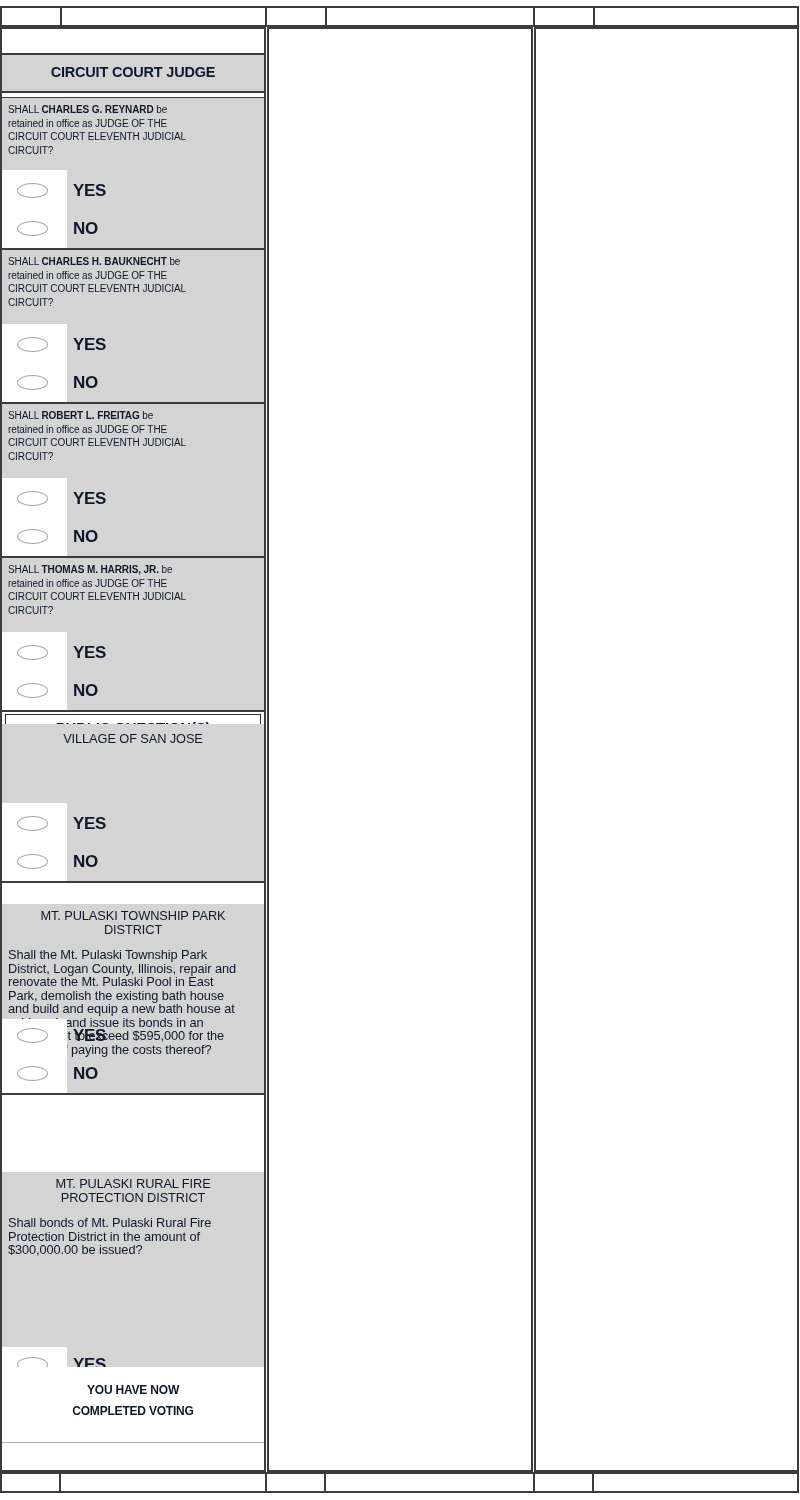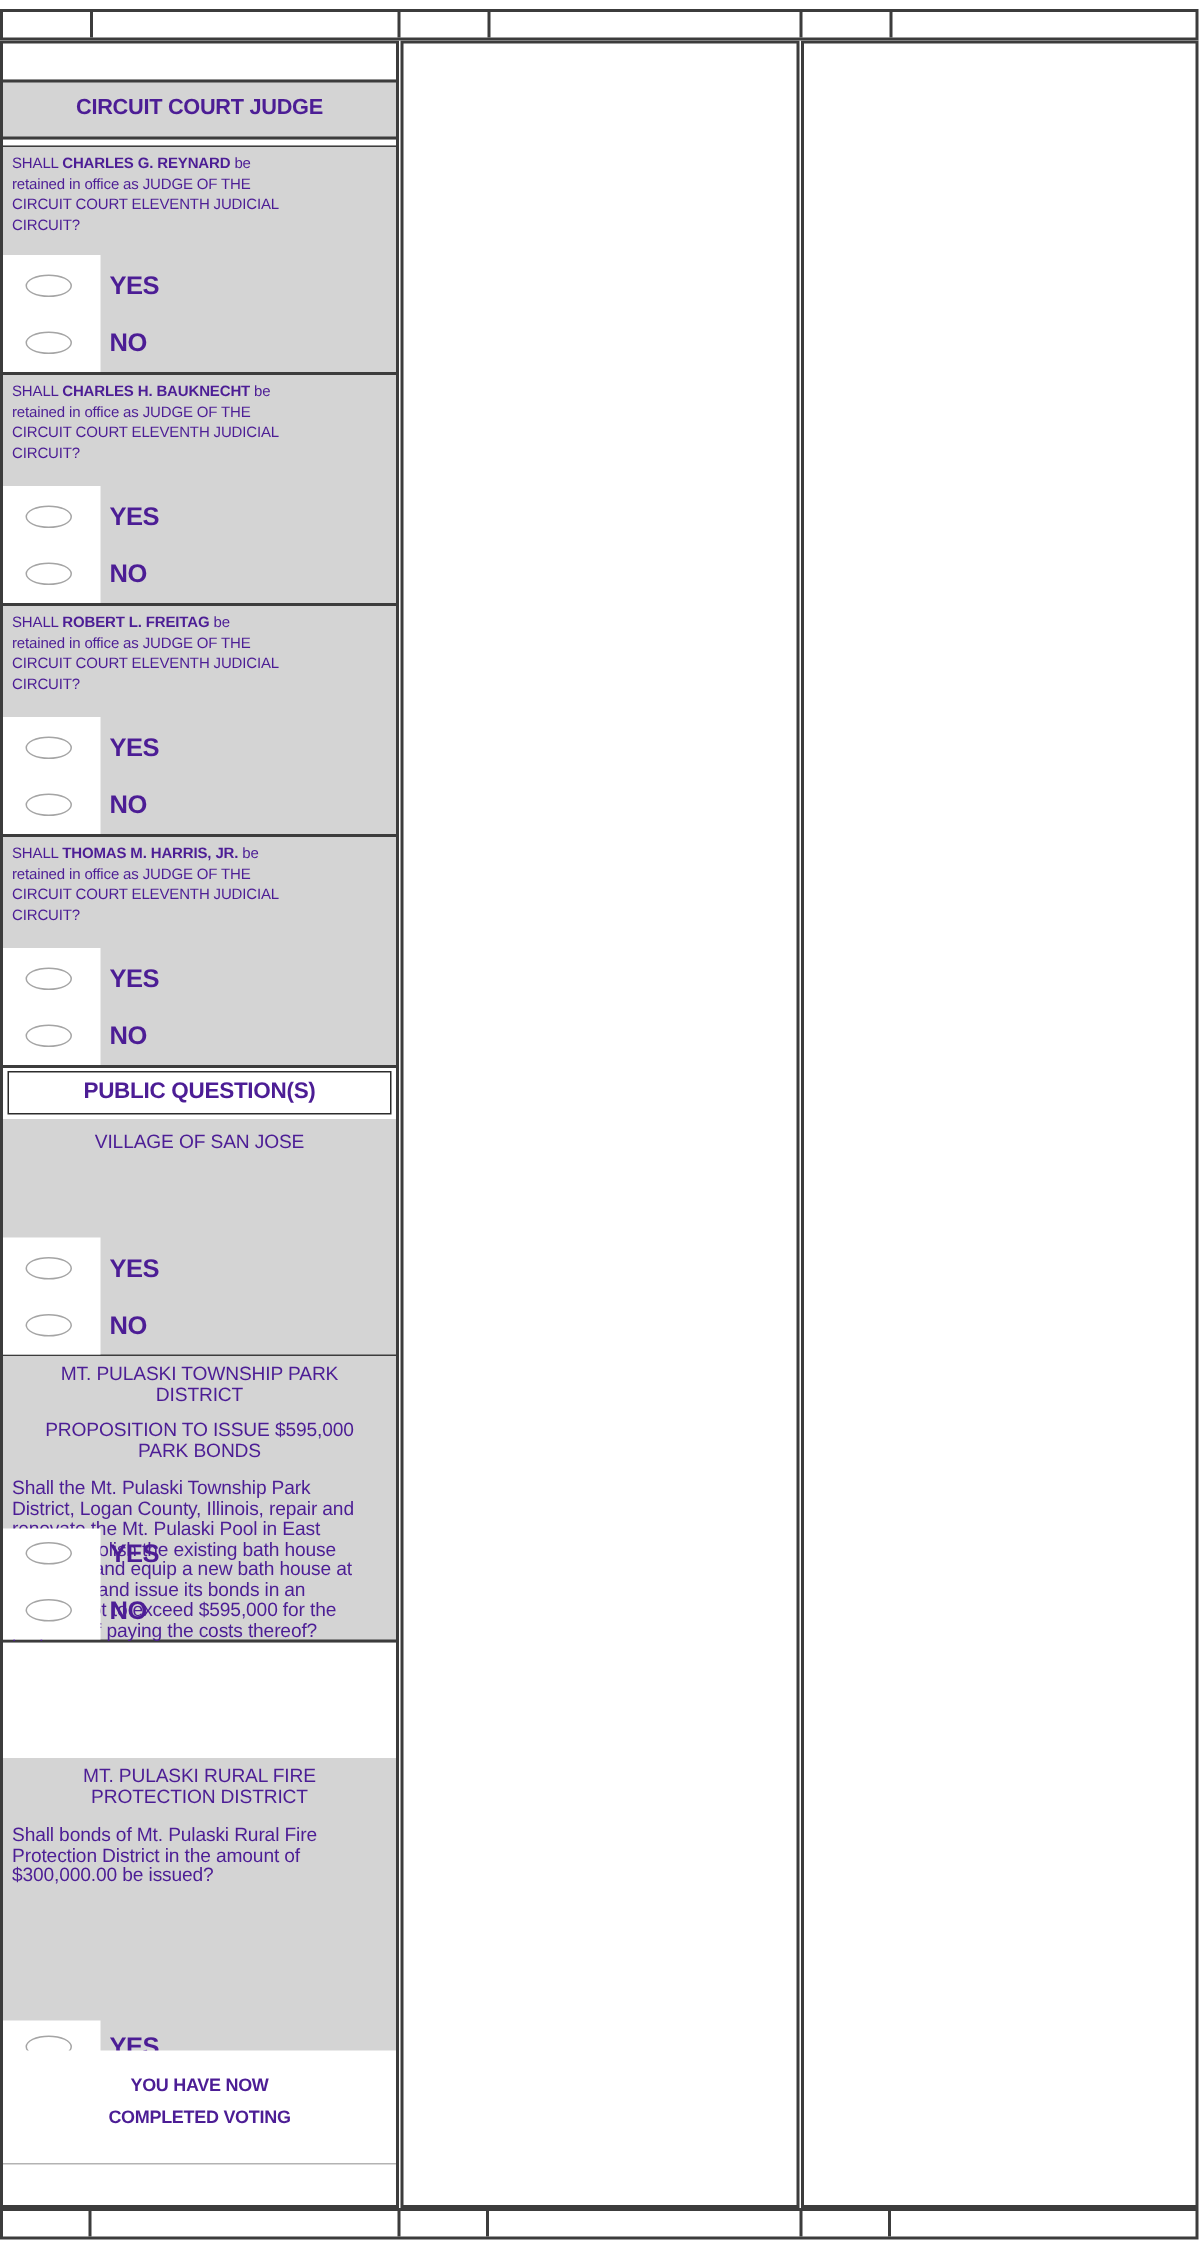--- a/index.html
+++ b/index.html
@@ -1,17 +1,17 @@
 <!DOCTYPE html>
 <html><head>
 <meta charset="utf-8">
 <style>
   html,body{margin:0;padding:0;background:#ffffff;}
   .page{position:relative;width:800px;height:1500px;background:#fff;
-        font-family:"Liberation Sans",sans-serif;color:#4c1d95;overflow:hidden;text-decoration:underline;}
+        font-family:"Liberation Sans",sans-serif;color:#0f172a;overflow:hidden;text-decoration:underline;}
   .page *{box-sizing:border-box;}
 
   
   .grid-row{position:absolute;left:0;width:799px;height:21px;border:2px solid #3c3c3c;background:#fff;}
   .vdiv{position:absolute;top:0;bottom:0;width:2px;background:#3c3c3c;}
 
   
   .col{position:absolute;top:27px;height:1445px;border:2px solid #3c3c3c;background:#fff;}
 
   
@@ -104,34 +104,32 @@
       <div class="oval yes"></div>
       <div class="olbl yes">YES</div>
       <div class="oval no"></div>
       <div class="olbl no">NO</div>
     </div>
 
     <div class="sec band" style="top:683px;height:34px;">
       <div class="band-box">PUBLIC QUESTION(S)</div>
     </div>
 
-    <div class="sec q" style="top:717px;height:159px;">
+    <div class="sec q" style="top:695px;height:159px;">
       <div class="qtitle" style="padding-top:8px;">VILLAGE OF SAN JOSE</div>
       <div class="owhite"></div>
       <div class="oval yes"></div>
       <div class="olbl yes">YES</div>
       <div class="oval no"></div>
       <div class="olbl no">NO</div>
     </div>
 
     <div class="sec q" style="top:875px;height:191px;">
       <div class="qtitle" style="padding-top:5px;">MT. PULASKI TOWNSHIP PARK
 DISTRICT</div>
-      <div class="qsub">PROPOSITION TO ISSUE $595,000
-PARK BONDS</div>
       <div class="qbody">Shall the Mt. Pulaski Township Park
 District, Logan County, Illinois, repair and
 renovate the Mt. Pulaski Pool in East
 Park, demolish the existing bath house
 and build and equip a new bath house at
 said pool, and issue its bonds in an
 amount not to exceed $595,000 for the
 purpose of paying the costs thereof?</div>
       <div class="owhite" style="height:74px;"></div>
       <div class="oval yes"></div>

